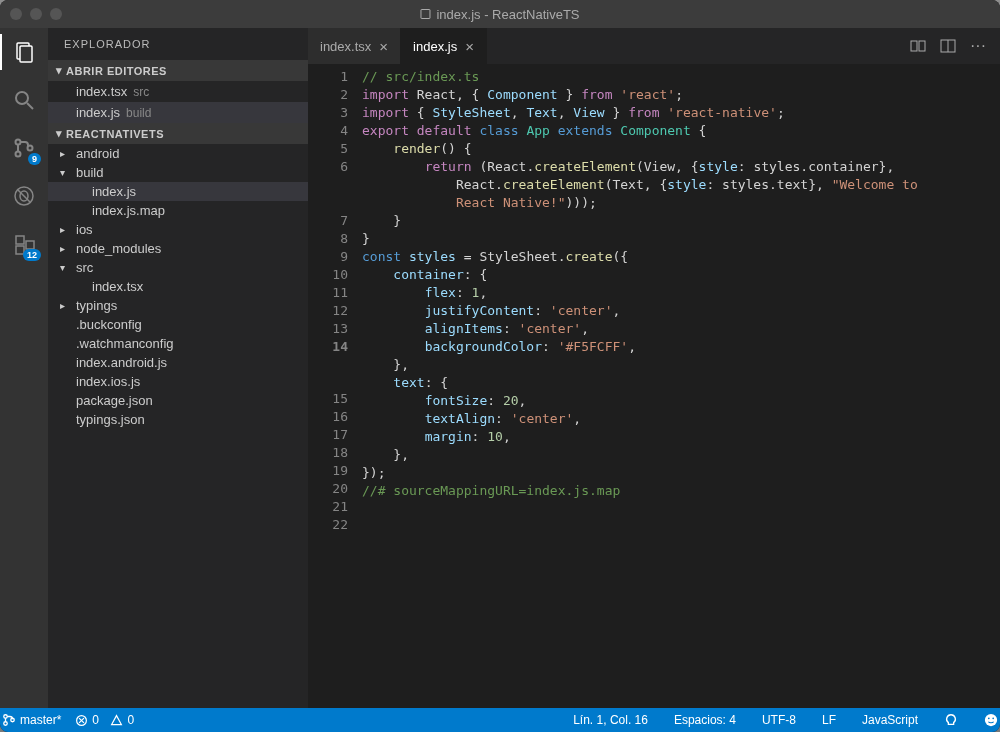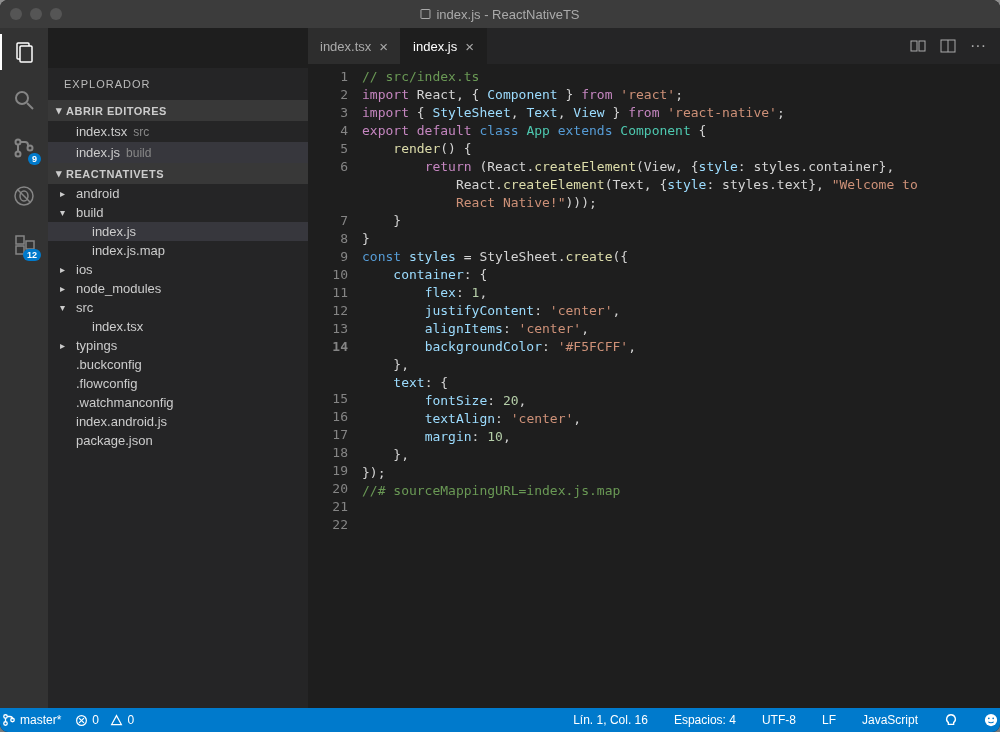--- a/index.html
+++ b/index.html
@@ -9,21 +9,21 @@
 .traffic { display: flex; gap: 8px; }
 .dot { width: 12px; height: 12px; border-radius: 50%; background: #555; }
 .title { position: absolute; left: 50%; transform: translateX(-50%); color: #aaa; font-size: 13px; display: flex; align-items: center; gap: 6px; }
 .title .file-icon { width: 10px; height: 10px; border: 1px solid #aaa; border-radius: 1px; }
 .body { flex: 1; display: flex; min-height: 0; }
 .activitybar { width: 48px; background: #333333; display: flex; flex-direction: column; align-items: center; padding-top: 10px; gap: 20px; }
 .act-item { width: 28px; height: 28px; display: flex; align-items: center; justify-content: center; color: #858585; cursor: pointer; position: relative; }
 .act-item.active { color: #fff; }
 .act-item.active::before { content: ""; position: absolute; left: -10px; top: -4px; bottom: -4px; width: 2px; background: #fff; }
 .badge { position: absolute; bottom: -3px; right: -3px; background: #007acc; color: #fff; font-size: 9px; padding: 1px 4px; border-radius: 8px; font-weight: 600; }
-.sidebar { width: 260px; background: #252526; color: #ccc; font-size: 13px; display: flex; flex-direction: column; margin-top: 40px; }
+.sidebar { width: 260px; background: #252526; color: #ccc; font-size: 13px; display: flex; flex-direction: column; }
 .sidebar-title { padding: 10px 16px; color: #bbb; font-size: 11px; letter-spacing: 1px; }
 .section-header { background: #383838; padding: 4px 8px; font-size: 11px; font-weight: 700; letter-spacing: .5px; display: flex; align-items: center; gap: 4px; cursor: pointer; }
 .open-editors-item { padding: 3px 8px 3px 28px; display: flex; align-items: center; gap: 6px; font-size: 13px; cursor: pointer; }
 .open-editors-item.active { background: #37373d; }
 .oe-label { color: #ccc; }
 .oe-hint { color: #888; font-size: 12px; }
 .tree { overflow: auto; }
 .tree-item { padding: 2px 8px; display: flex; align-items: center; gap: 4px; cursor: pointer; white-space: nowrap; }
 .tree-item.selected { background: #37373d; }
 .tree-item .arrow { width: 12px; display:inline-block; color:#ccc; font-size:10px; }
@@ -163,33 +163,37 @@
           <div class="tree-item depth0">
             <span class="arrow">▸</span>
             <span>typings</span>
           </div>
           <div class="tree-item depth0">
             <span class="arrow"></span>
             <span>.buckconfig</span>
           </div>
           <div class="tree-item depth0">
             <span class="arrow"></span>
-            <span>.flowconfig</span>
-          </div>
-          <div class="tree-item depth0">
-            <span class="arrow"></span>
             <span>.watchmanconfig</span>
           </div>
           <div class="tree-item depth0">
             <span class="arrow"></span>
             <span>index.android.js</span>
           </div>
           <div class="tree-item depth0">
             <span class="arrow"></span>
+            <span>index.ios.js</span>
+          </div>
+          <div class="tree-item depth0">
+            <span class="arrow"></span>
             <span>package.json</span>
+          </div>
+          <div class="tree-item depth0">
+            <span class="arrow"></span>
+            <span>typings.json</span>
           </div>
         </div>
     </div>
 
     <div class="editor">
       <div class="tabs">
         <div id="tabs-container" style="display:flex">
             <div class="tab">
               <span>index.tsx</span>
               <span class="close">×</span>

